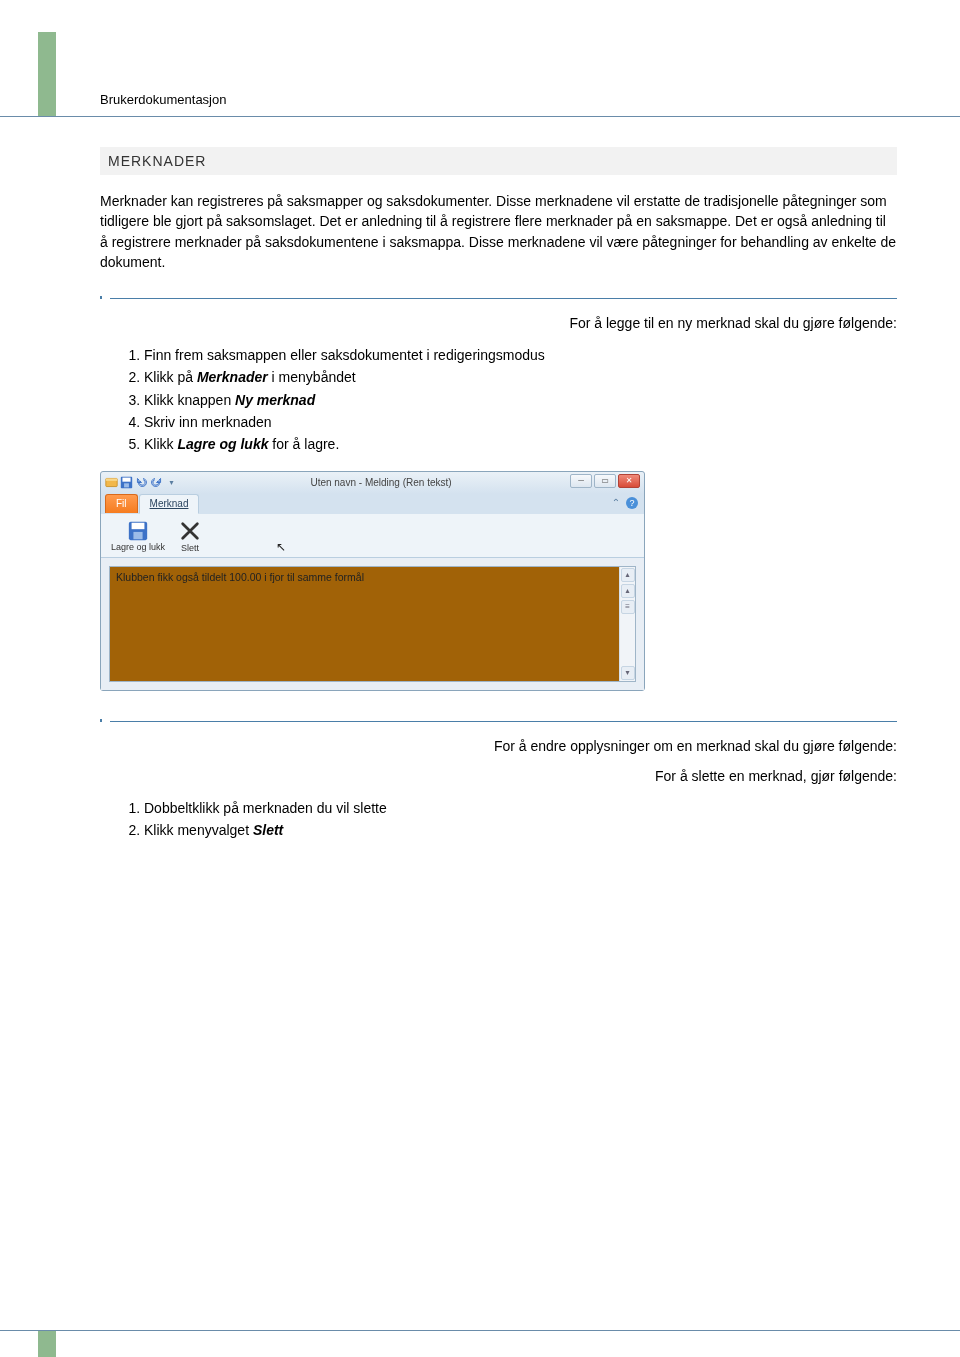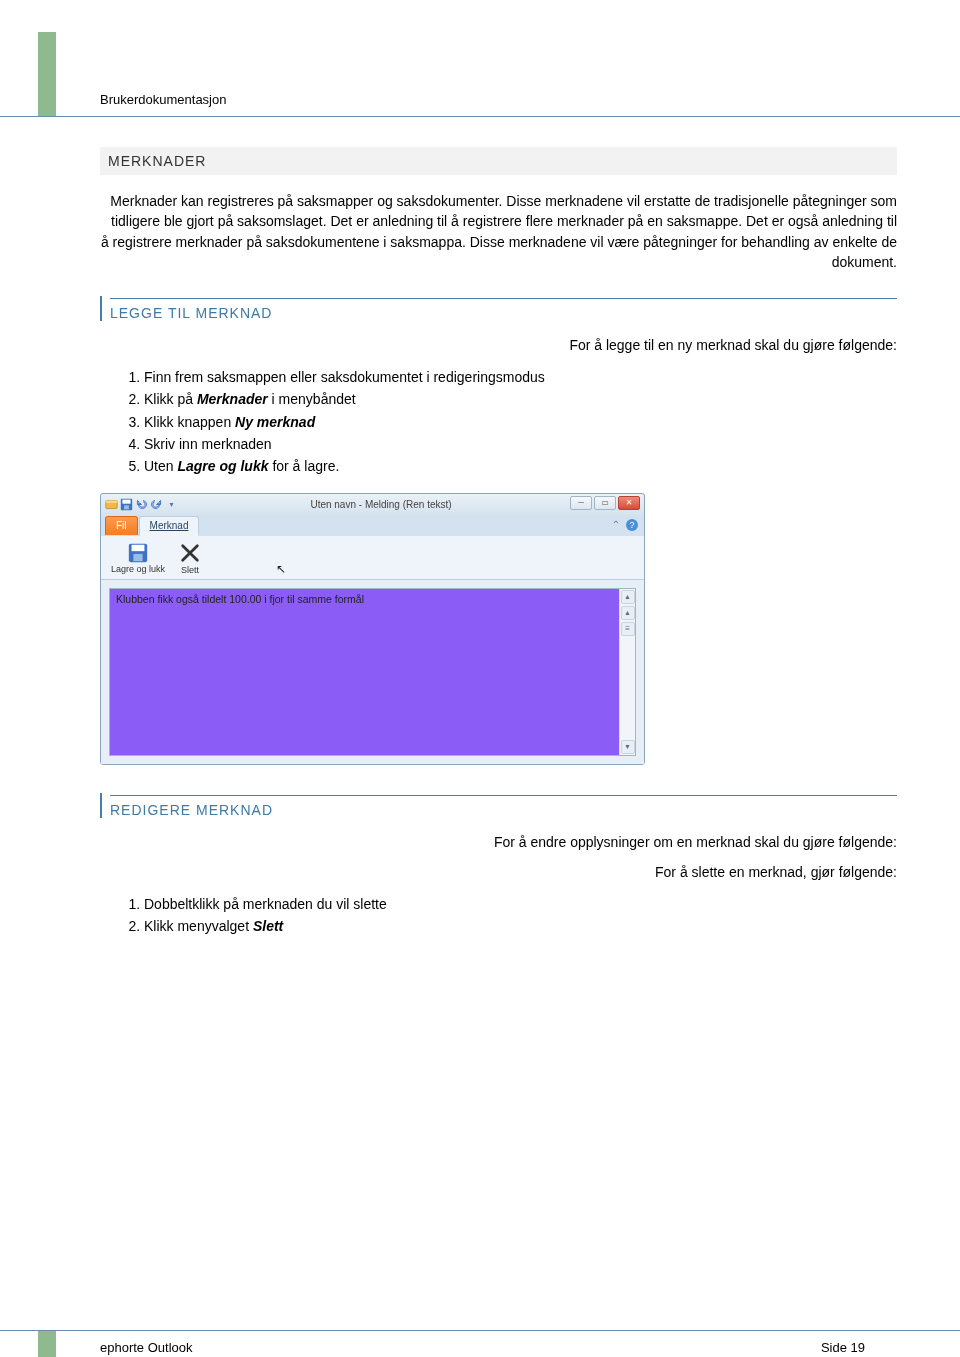--- a/index.html
+++ b/index.html
@@ -49,21 +49,20 @@
     letter-spacing: 1px;
     color: #333;
     font-weight: normal;
     margin-bottom: 16px;
     border-left: none;
   }
   .body-para {
     line-height: 1.45;
     margin-bottom: 24px;
     font-size: 14px;
-    text-align: right;
   }
   .sub-heading-wrap {
     border-left: 2px solid #4a7ea8;
     padding: 2px 0 0 8px;
     margin-bottom: 16px;
     margin-top: 8px;
   }
   .sub-heading-wrap .rule {
     border: none;
     border-top: 1px solid #4a7ea8;
@@ -214,23 +213,23 @@
     padding: 2px 4px;
     font-size: 9px;
     color: #333;
     gap: 1px;
   }
   .lower-panel {
     background: #e8eef5;
     padding: 8px;
   }
   .textarea-wrap {
-    background: #8b5cf6;
+    background: #a16207;
     border: 1px solid #9fb5c8;
-    height: 168px;
+    height: 116px;
     position: relative;
     padding: 4px 18px 4px 6px;
     font-size: 10.5px;
     color: #222;
   }
   .textarea-scrollbar {
     position: absolute;
     right: 0; top: 0; bottom: 0;
     width: 16px;
     background: #f1f4f8;
@@ -292,29 +291,28 @@
   <div class="sidebar-bar"></div>
   <div class="header-text">Brukerdokumentasjon</div>
   <hr class="header-rule">
 
   <div class="content">
     <div class="section-heading">MERKNADER</div>
     <p class="body-para">Merknader kan registreres på saksmapper og saksdokumenter. Disse merknadene vil erstatte de tradisjonelle påtegninger som tidligere ble gjort på saksomslaget. Det er anledning til å registrere flere merknader på en saksmappe. Det er også anledning til å registrere merknader på saksdokumentene i saksmappa. Disse merknadene vil være påtegninger for behandling av enkelte de dokument.</p>
 
     <div class="sub-heading-wrap">
       <hr class="rule">
-      <div class="sub-heading">LEGGE TIL MERKNAD</div>
     </div>
     <p class="intro-line">For å legge til en ny merknad skal du gjøre følgende:</p>
     <ol class="steps">
       <li><span>Finn frem saksmappen eller saksdokumentet i redigeringsmodus</span></li>
       <li><span>Klikk på </span><span class="italic-bold">Merknader</span><span> i menybåndet</span></li>
       <li><span>Klikk knappen </span><span class="italic-bold">Ny merknad</span></li>
       <li><span>Skriv inn merknaden</span></li>
-      <li><span>Uten </span><span class="italic-bold">Lagre og lukk</span><span> for å lagre.</span></li>
+      <li><span>Klikk </span><span class="italic-bold">Lagre og lukk</span><span> for å lagre.</span></li>
     </ol>
 
     <div class="app-window">
       <div class="titlebar">
         <div class="qat">
           <span class="qat-icon">
             <svg viewBox="0 0 16 16" width="13" height="13">
                 <rect x="1" y="3" width="14" height="10" rx="1" fill="#f2b84b" stroke="#c78a1d"></rect>
                 <rect x="1" y="3" width="14" height="3" fill="#f8d78a"></rect>
               </svg>
@@ -383,31 +381,26 @@
               <div class="scroll-equal">≡</div>
             </div>
             <div class="scroll-arrow">▾</div>
           </div>
         </div>
       </div>
     </div>
 
     <div class="sub-heading-wrap">
       <hr class="rule">
-      <div class="sub-heading">REDIGERE MERKNAD</div>
     </div>
     <p class="intro-line">For å endre opplysninger om en merknad skal du gjøre følgende:</p>
 
     <p class="intro-line">For å slette en merknad, gjør følgende:</p>
     <ol class="steps">
       <li><span>Dobbeltklikk på merknaden du vil slette</span></li>
       <li><span>Klikk menyvalget </span><span class="italic-bold">Slett</span></li>
     </ol>
 
   </div>
 
   <hr class="footer-rule">
   <div class="footer-sidebar-bar"></div>
-  <div class="footer">
-    <span>ephorte Outlook</span>
-    <span>Side 19</span>
-  </div>
 </div>
 
 </body></html>

